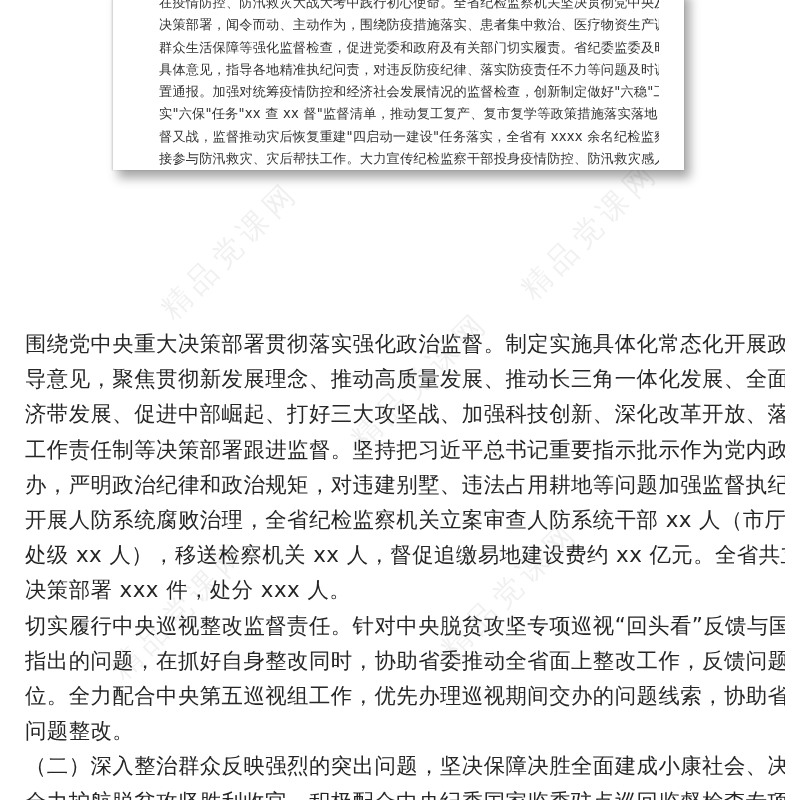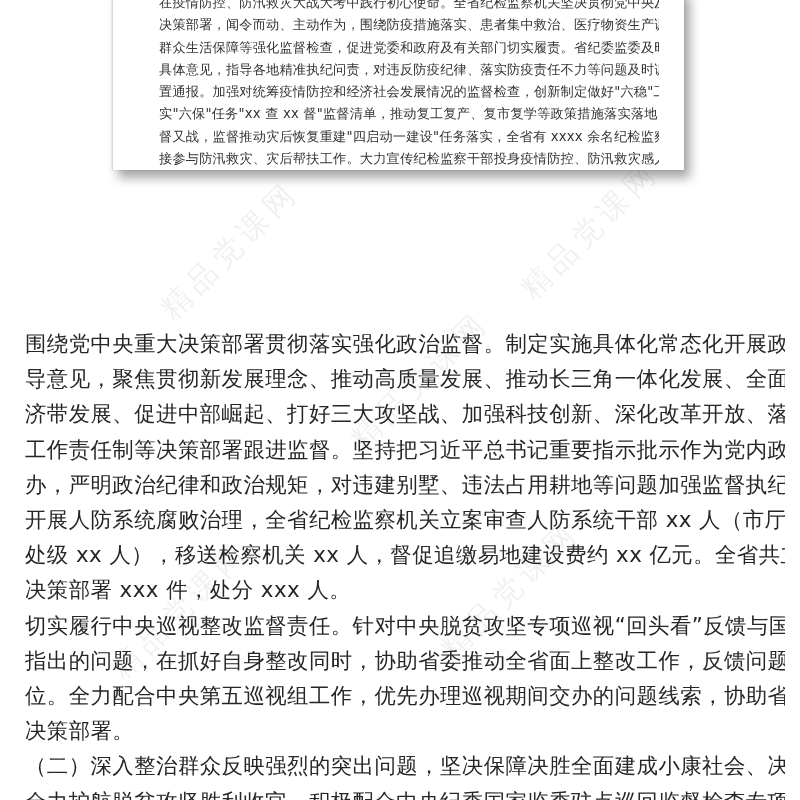--- a/index.html
+++ b/index.html
@@ -104,19 +104,19 @@
     <span class="line">导意见，聚焦贯彻新发展理念、推动高质量发展、推动长三角一体化发展、全面推动长江经</span>
     <span class="line">济带发展、促进中部崛起、打好三大攻坚战、加强科技创新、深化改革开放、落实意识形态</span>
     <span class="line">工作责任制等决策部署跟进监督。坚持把习近平总书记重要指示批示作为党内政治要件来</span>
     <span class="line">办，严明政治纪律和政治规矩，对违建别墅、违法占用耕地等问题加强监督执纪执法。集中</span>
     <span class="line">开展人防系统腐败治理，全省纪检监察机关立案审查人防系统干部 xx 人（市厅级 x 人、县</span>
     <span class="line">处级 xx 人），移送检察机关 xx 人，督促追缴易地建设费约 xx 亿元。全省共立案审查违反政</span>
     <span class="line">决策部署 xxx 件，处分 xxx 人。</span>
     <span class="line">切实履行中央巡视整改监督责任。针对中央脱贫攻坚专项巡视“回头看”反馈与国家成效考核</span>
     <span class="line">指出的问题，在抓好自身整改同时，协助省委推动全省面上整改工作，反馈问题均已整改到</span>
     <span class="line">位。全力配合中央第五巡视组工作，优先办理巡视期间交办的问题线索，协助省委抓好有关</span>
-    <span class="line">决策部署。</span>
+    <span class="line">问题整改。</span>
     <span class="line">（二）深入整治群众反映强烈的突出问题，坚决保障决胜全面建成小康社会、决战脱贫攻坚</span>
     <span class="line">全力护航脱贫攻坚胜利收官。积极配合中央纪委国家监委驻点巡回监督检查专项工作，持续</span>
 
   </div>
 
 </div>
 
 </body></html>

